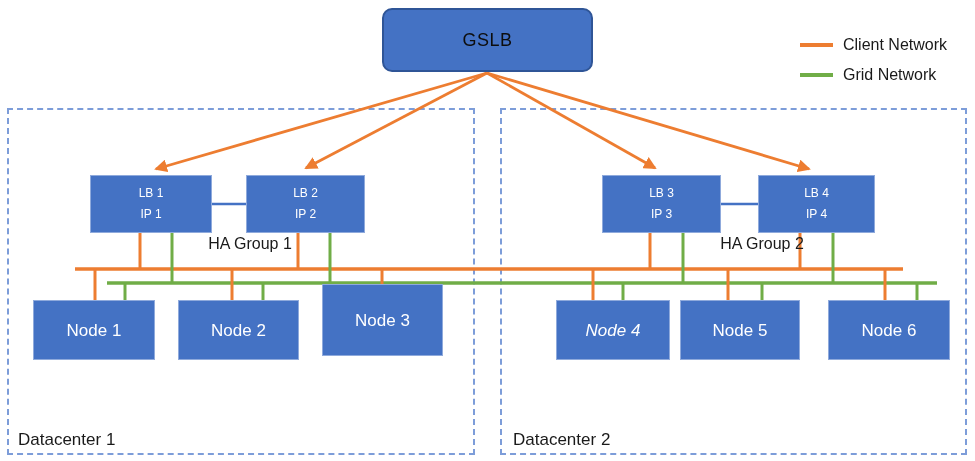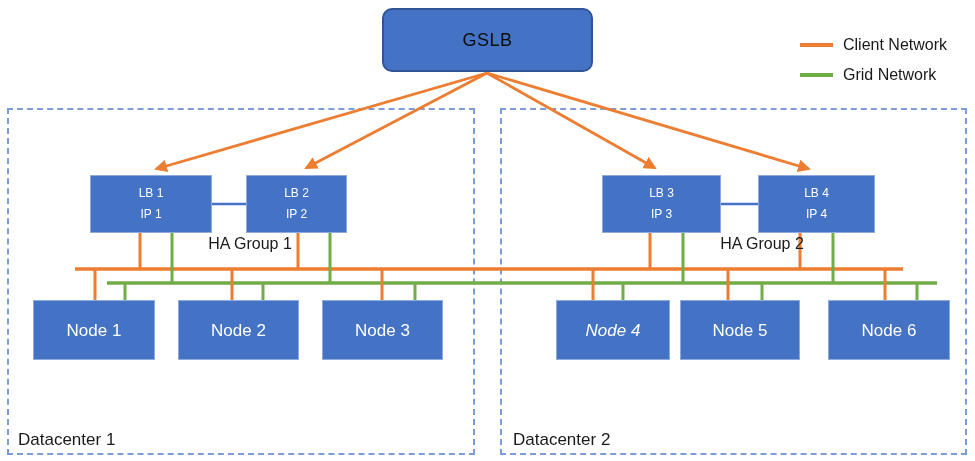--- a/index.html
+++ b/index.html
@@ -89,21 +89,21 @@
   </svg>
 
   <div class="box gslb" style="left:382px;top:8px;width:211px;height:64px;">
     <span>GSLB</span>
   </div>
 
   <div class="box" style="left:90px;top:175px;width:122px;height:58px;">
     <span>LB 1</span>
     <span>IP 1</span>
   </div>
-  <div class="box" style="left:246px;top:175px;width:101px;height:58px;">
+  <div class="box" style="left:246px;top:175px;width:119px;height:58px;">
     <span>LB 2</span>
     <span>IP 2</span>
   </div>
   <div class="ha-label" style="left:230px;top:235px;">HA Group 1</div>
 
   <div class="box" style="left:602px;top:175px;width:119px;height:58px;">
     <span>LB 3</span>
     <span>IP 3</span>
   </div>
   <div class="box" style="left:758px;top:175px;width:117px;height:58px;">
@@ -111,21 +111,21 @@
     <span>IP 4</span>
   </div>
   <div class="ha-label" style="left:742px;top:235px;">HA Group 2</div>
 
   <div class="box node" style="left:33px;top:300px;width:122px;height:60px;">
     <span>Node 1</span>
   </div>
   <div class="box node" style="left:178px;top:300px;width:121px;height:60px;">
     <span>Node 2</span>
   </div>
-  <div class="box node" style="left:322px;top:300px;width:121px;height:60px;">
+  <div class="box node" style="left:322px;top:284px;width:121px;height:72px;">
     <span>Node 3</span>
   </div>
 
   <div class="box node" style="left:556px;top:300px;width:114px;height:60px;font-style:italic;">
     <span>Node 4</span>
   </div>
   <div class="box node" style="left:680px;top:300px;width:120px;height:60px;">
     <span>Node 5</span>
   </div>
   <div class="box node" style="left:828px;top:300px;width:122px;height:60px;">

